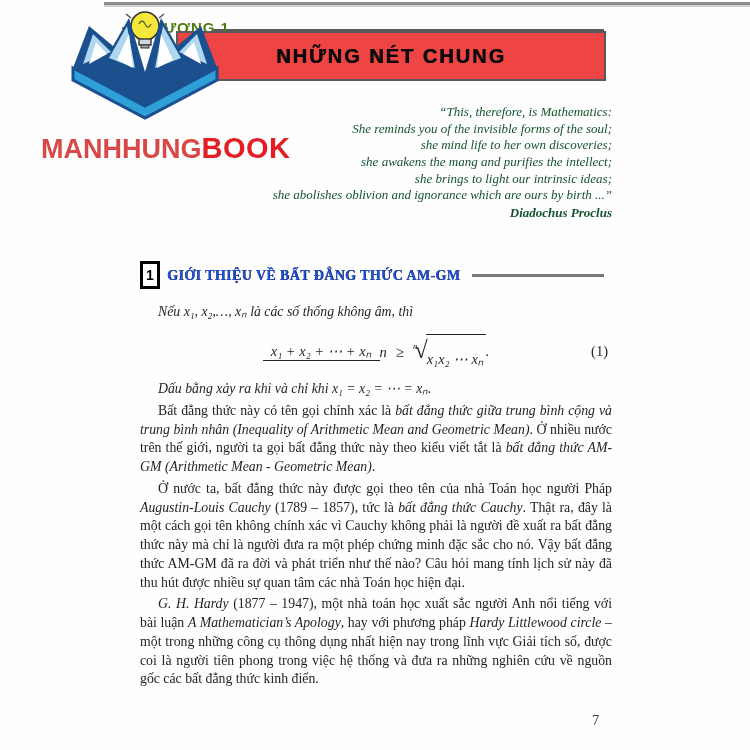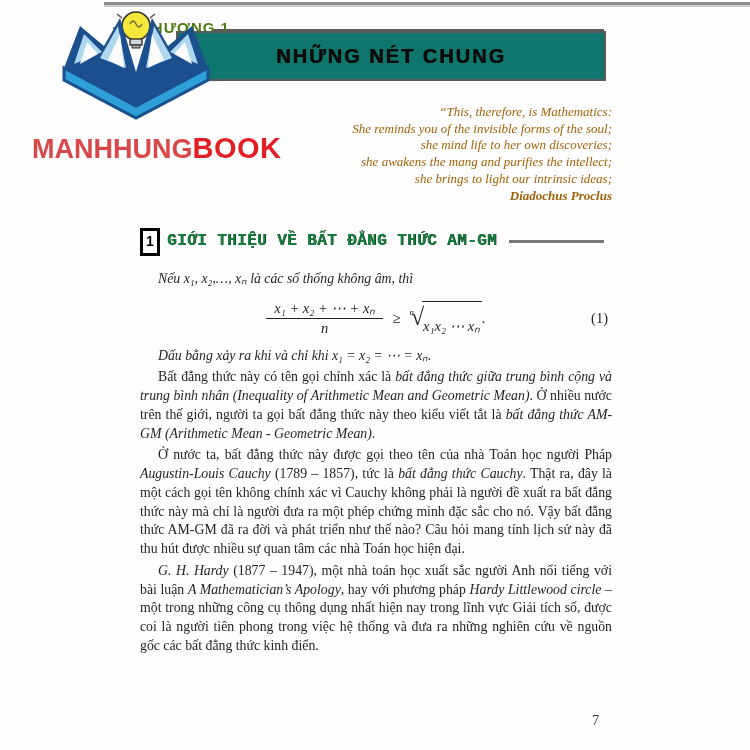--- a/index.html
+++ b/index.html
@@ -3,49 +3,49 @@
 <meta charset="utf-8">
 <style>
   html,body{margin:0;padding:0;}
   body{width:750px;height:750px;background:#ffffff;font-family:"Liberation Serif",serif;}
   .canvas{position:relative;width:750px;height:750px;background:#fefefe;overflow:hidden;}
 
   
   .top-rule{position:absolute;left:104px;top:2px;width:646px;height:3px;background:#8d8d8d;border-bottom:2px solid #cfcfcf;}
 
   
-  .logo{position:absolute;left:3px;top:6px;width:240px;z-index:5;padding-left:29px;}
+  .logo{position:absolute;left:12px;top:6px;width:240px;z-index:5;padding-left:29px;}
   .logo svg{display:block;margin-left:28px;}
   .brand-name{margin-top:2px;font-family:"Liberation Sans",sans-serif;white-space:nowrap;}
   .brand-left{font-size:27px;font-weight:bold;color:#d94848;letter-spacing:0px;}
   .brand-right{font-size:29px;font-weight:bold;color:#e31e24;letter-spacing:0.5px;}
 
   
   .chapter-label{position:absolute;left:140px;top:19px;font-family:"Liberation Sans",sans-serif;font-weight:bold;font-size:15px;letter-spacing:1px;color:#4d7c0f;z-index:2;}
   .chapter-line{position:absolute;left:212px;top:29px;width:392px;height:2px;background:#5a5a5a;z-index:1;}
-  .title-box{position:absolute;left:176px;top:31px;width:426px;height:46px;border:2px solid #5a5a5a;background:#0f766e;display:flex;align-items:center;justify-content:center;z-index:2;}
+  .title-box{position:absolute;left:176px;top:31px;width:426px;height:46px;border:2px solid #5a5a5a;background:#ef4444;display:flex;align-items:center;justify-content:center;z-index:2;}
   .title-box .title{font-family:"Liberation Sans",sans-serif;font-weight:bold;font-size:20px;letter-spacing:2px;color:#0a0a0a;text-shadow:0.6px 0 #0a0a0a;}
 
   
   .content{position:absolute;left:140px;top:96px;width:472px;font-size:13.8px;line-height:1.36;color:#1f1f1f;text-align:justify;}
 
-  .epigraph{margin:8px 0 23px;text-align:right;font-style:italic;font-size:13px;line-height:1.28;color:#a16207;}
+  .epigraph{margin:8px 0 40px;text-align:right;font-style:italic;font-size:13px;line-height:1.28;color:#14532d;}
   .epigraph-author{font-weight:bold;margin-top:1px;text-align:right;}
 
   .section-heading{display:flex;align-items:center;margin:4px 0 14px;}
   .section-num{flex:0 0 auto;width:14px;height:22px;border:3px solid #000;display:flex;align-items:center;justify-content:center;font-family:"Liberation Sans",sans-serif;font-weight:bold;font-size:14px;color:#000;margin-right:7px;}
-  .section-title{flex:0 0 auto;font-family:Liberation Mono, monospace;font-weight:bold;font-size:16px;letter-spacing:0.4px;color:#15803d;text-shadow:0.4px 0 #101010;}
+  .section-title{flex:0 0 auto;font-family:Liberation Serif, serif;font-weight:bold;font-size:14px;letter-spacing:0.4px;color:#1d4ed8;text-shadow:0.4px 0 #101010;}
   .section-rule{flex:1;height:3px;background:#787878;margin:0 8px 0 12px;}
 
   p.para{margin:0 0 3px;text-indent:18px;}
   .ital{font-style:italic;}
   .seg-i{font-style:italic;}
 
   .formula-row{position:relative;display:flex;align-items:center;justify-content:center;margin:8px 0 6px;font-style:italic;font-size:14.5px;color:#1f1f1f;min-height:44px;}
-  .frac{display:inline-flex;flex-direction:column;align-items:center;line-height:1.15;}
+  .frac{display:inline-flex;flex-direction:row;align-items:center;line-height:1.15;}
   .frac .num{padding:0 8px 1px;border-bottom:1.4px solid #222;}
   .frac .den{padding-top:1px;}
   .rel{margin:0 9px;font-style:normal;font-size:15px;}
   .root{display:inline-flex;align-items:center;}
   .root .idx{font-size:9px;font-style:italic;margin-right:-3px;margin-top:-12px;}
   .root .radix{font-style:normal;font-size:24px;line-height:0.9;transform:translateY(-1px);}
   .root .radicand{border-top:1.4px solid #222;padding:15px 2px 0 1px;margin-left:-2px;}
   .eq-tag{position:absolute;right:4px;top:50%;transform:translateY(-50%);font-style:normal;}
 
   .page-number{position:absolute;left:592px;top:712px;font-size:14.5px;color:#3a3a3a;}
@@ -100,20 +100,21 @@
   </div>
 
   <div class="content">
 
     <div class="epigraph">
       <div>“This, therefore, is Mathematics:</div>
       <div>She reminds you of the invisible forms of the soul;</div>
       <div>she mind life to her own discoveries;</div>
       <div>she awakens the mang and purifies the intellect;</div>
       <div>she brings to light our intrinsic ideas;</div>
+      <div>she abolishes oblivion and ignorance which are ours by birth ...”</div>
       <div class="epigraph-author">Diadochus Proclus</div>
     </div>
 
     <div class="section-heading">
       <span class="section-num">1</span>
       <span class="section-title">GIỚI THIỆU VỀ BẤT ĐẲNG THỨC AM-GM</span>
       <span class="section-rule"></span>
     </div>
 
 

